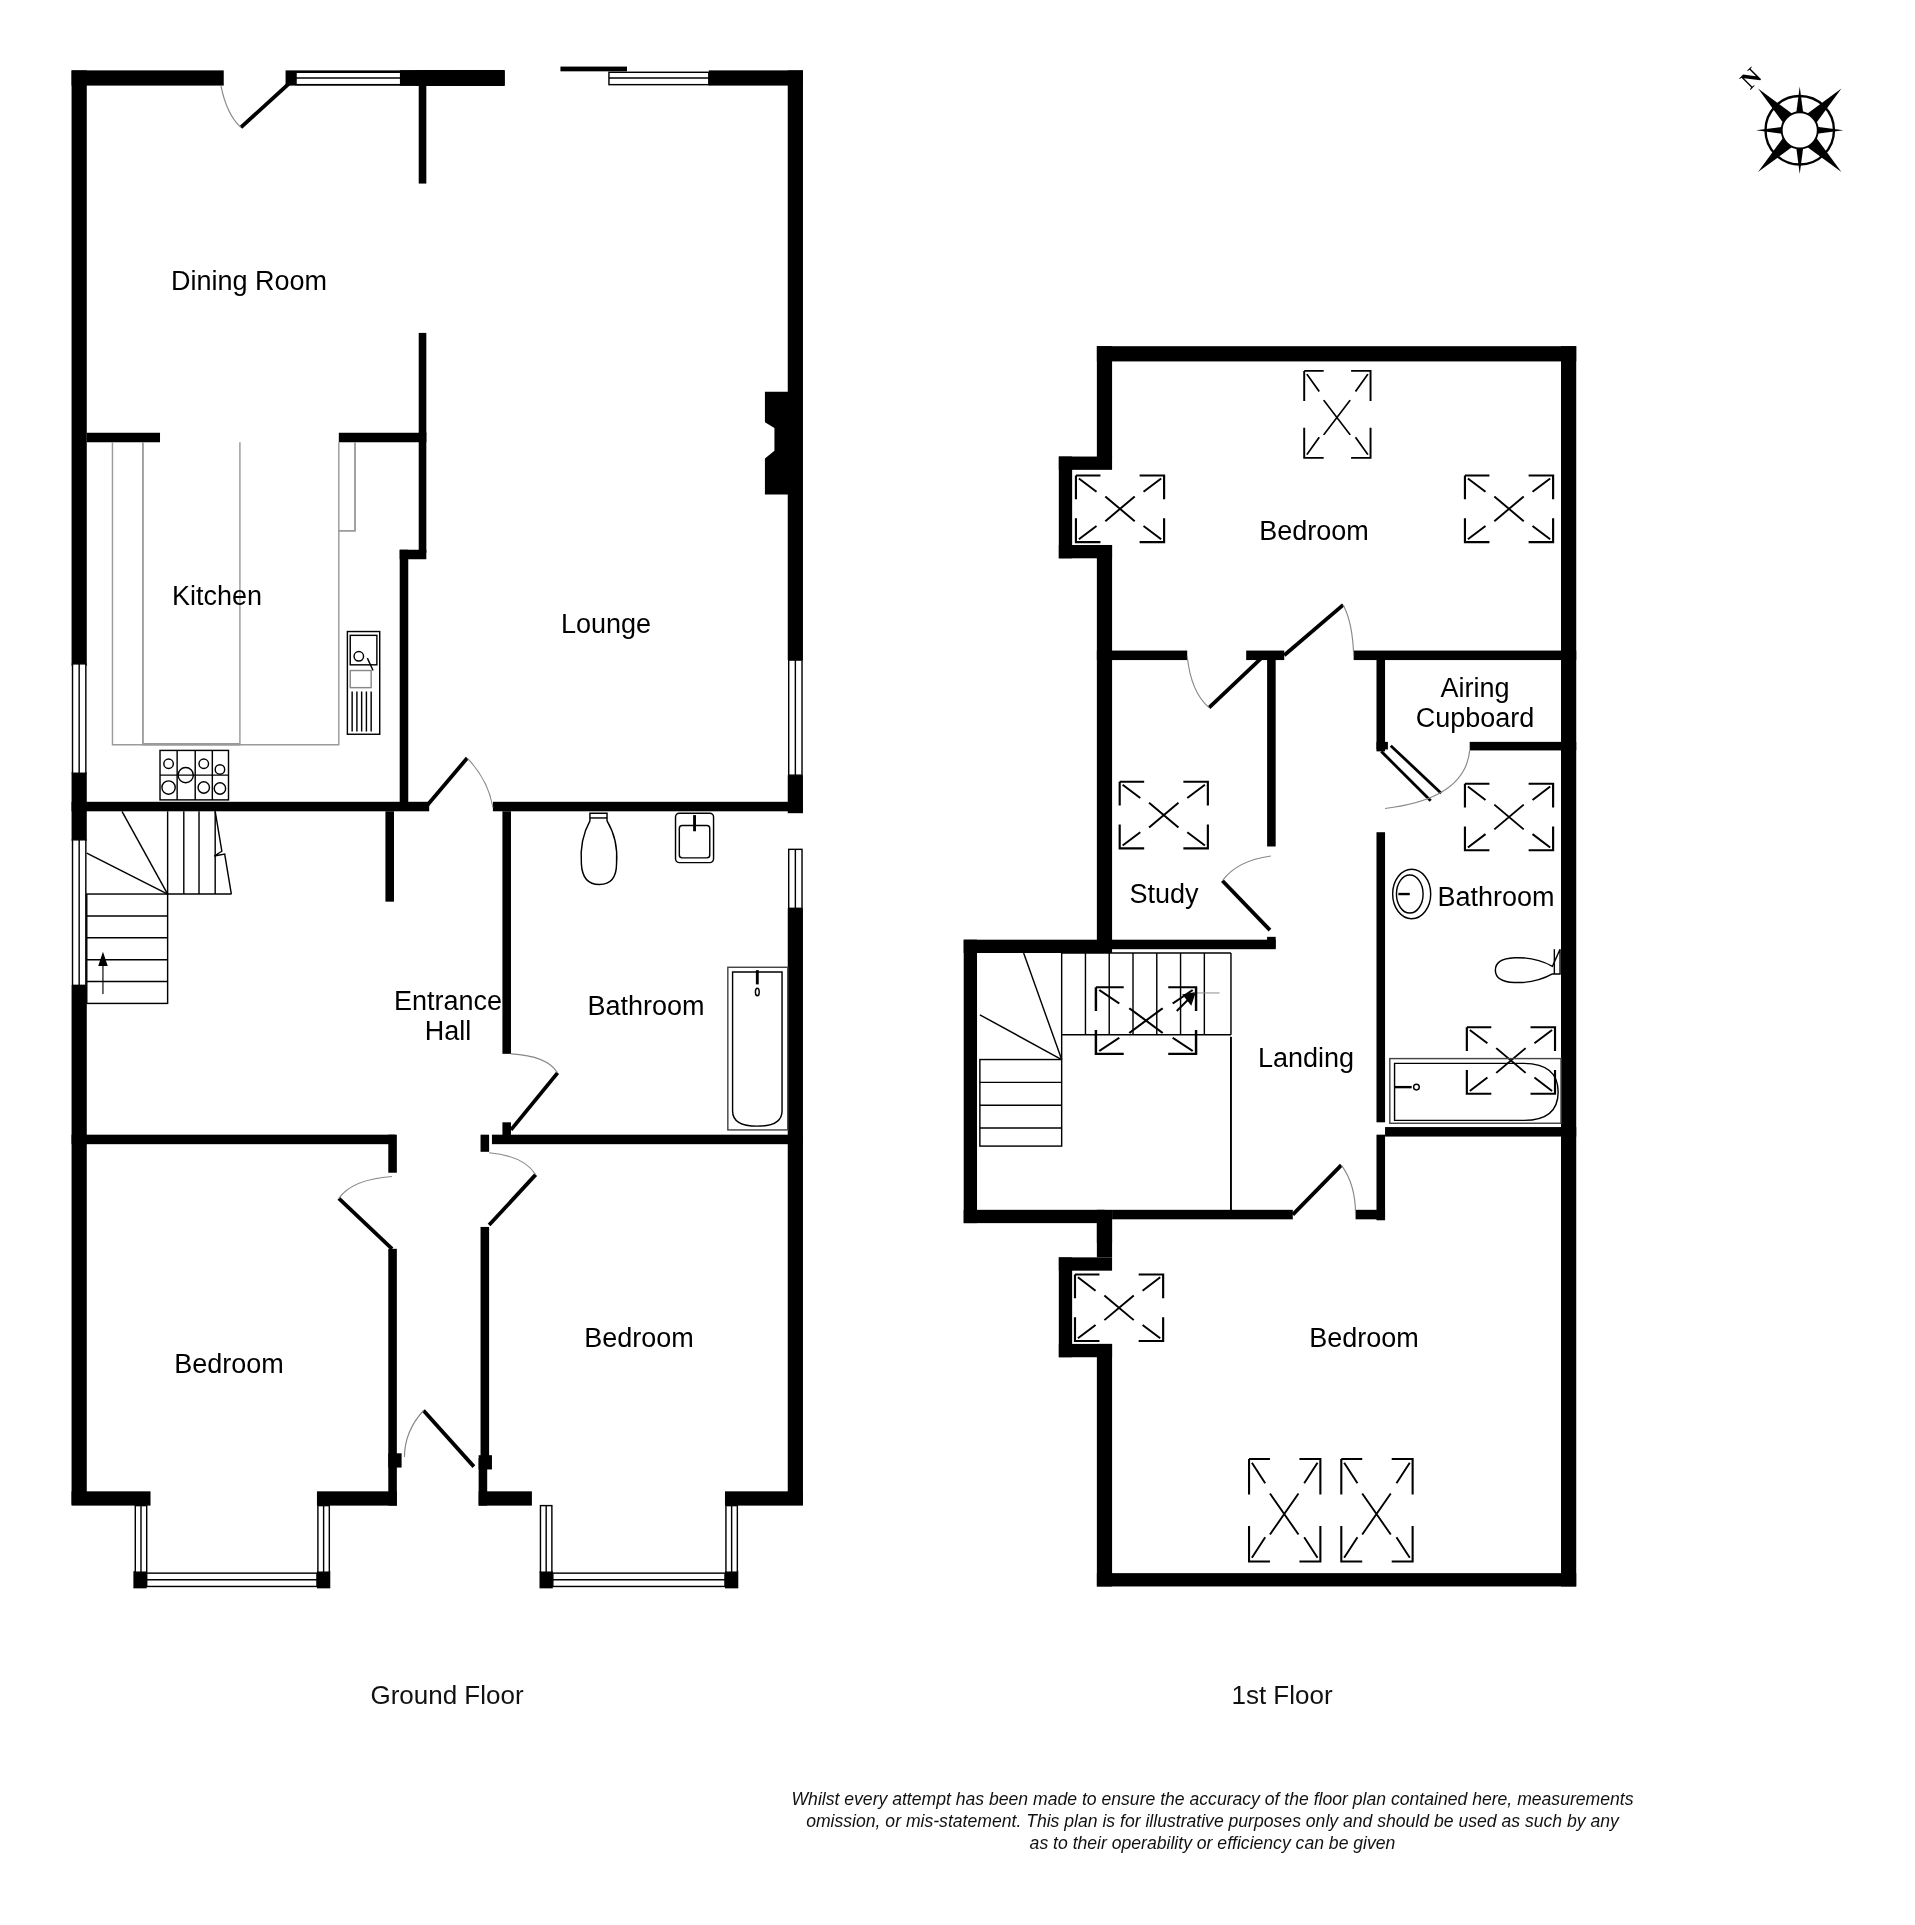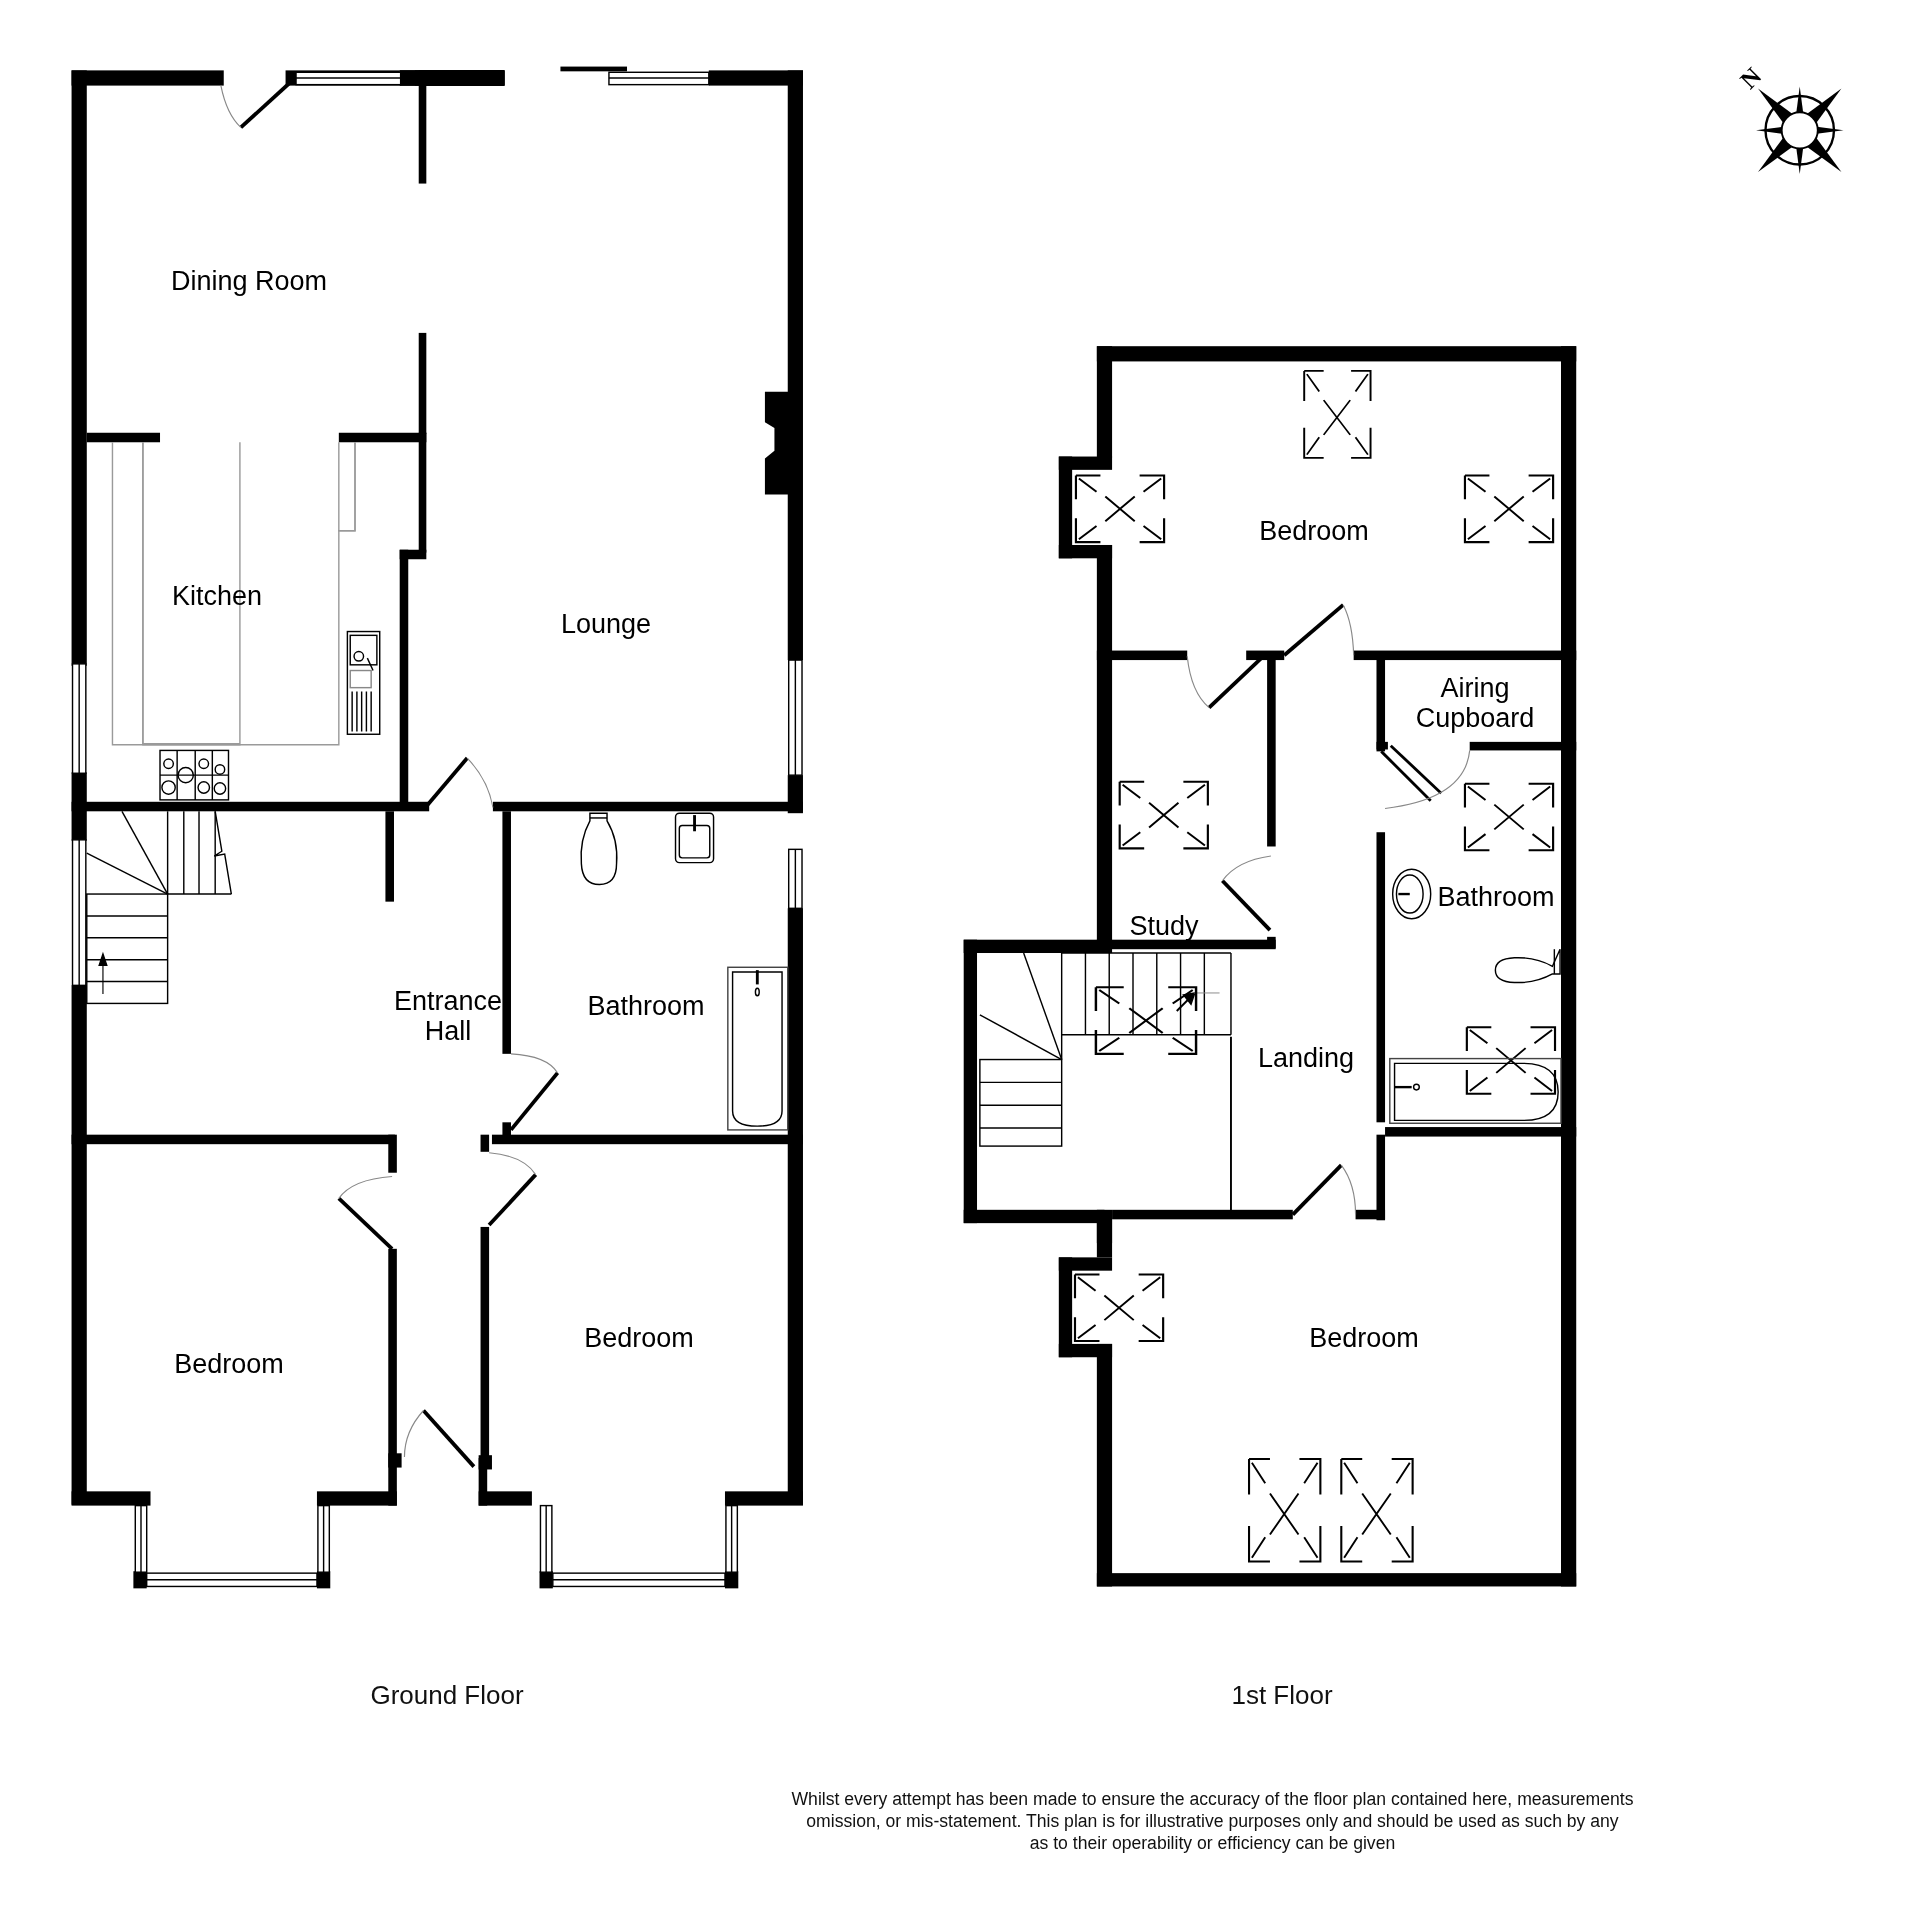--- a/index.html
+++ b/index.html
@@ -1,20 +1,20 @@
 <!DOCTYPE html>
 <html style="font-size:15px"><head>
 <meta charset="utf-8">
 <style>
   html, body { margin:0; padding:0; background:#ffffff; }
   body { width:1916px; height:1926px; position:relative; overflow:hidden; font-family:"Liberation Sans", sans-serif; }
   #plan { position:absolute; left:0; top:0; }
   .room-label { position:absolute; font-family:"Liberation Sans", sans-serif; font-size:27px; color:#000; text-align:center; line-height:29.5px; white-space:nowrap; transform:translate(-50%,-50%); }
   .floor-label { position:absolute; font-family:"Liberation Sans", sans-serif; font-size:26px; color:#111; transform:translateX(-50%); white-space:nowrap; }
-  .disclaimer { position:absolute; left:732px; top:1788px; width:961px; text-align:center; font-family:"Liberation Sans", sans-serif; font-size:17.6px; line-height:22px; color:#111; }
+  .disclaimer { position:absolute; left:732px; top:1788px; width:961px; text-align:center; font-family:"Liberation Sans", sans-serif; font-size:17.6px; line-height:22px; color:#111;font-style:italic; }
   .disclaimer div { white-space:nowrap; }
 </style>
 </head>
 <body>
 
 <svg id="plan" width="1916" height="1926" viewBox="0 0 2014 2025" xmlns="http://www.w3.org/2000/svg">
   <defs>
     <g id="skylight">
 
       <path d="M0,0 h25 M65,0 h25 v25 M90,45 v25 h-25 M25,70 h-25 v-25 M0,25 v-25" fill="none" stroke="#000" stroke-width="2.2"></path>
@@ -362,21 +362,21 @@
 </div>
 <div class="room-label" style="left:646px; top:1007px;">Bathroom</div>
 <div class="room-label" style="left:229px; top:1365px;">Bedroom</div>
 <div class="room-label" style="left:639px; top:1339px;">Bedroom</div>
 
 <div class="room-label" style="left:1314px; top:532px;">Bedroom</div>
 <div class="room-label" style="left:1475px; top:703px;">
   <div>Airing</div>
   <div>Cupboard</div>
 </div>
-<div class="room-label" style="left:1164px; top:895px;margin-top:32px;">Study</div>
+<div class="room-label" style="left:1164px; top:895px;">Study</div>
 <div class="room-label" style="left:1496px; top:898px;">Bathroom</div>
 <div class="room-label" style="left:1306px; top:1059px;">Landing</div>
 <div class="room-label" style="left:1364px; top:1339px;">Bedroom</div>
 
 <div class="floor-label" style="left:447px; top:1680px;">Ground Floor</div>
 <div class="floor-label" style="left:1282px; top:1680px;">1st Floor</div>
 
 <div class="disclaimer">
   <div>Whilst every attempt has been made to ensure the accuracy of the floor plan contained here, measurements</div>
   <div>omission, or mis-statement. This plan is for illustrative purposes only and should be used as such by any</div>

